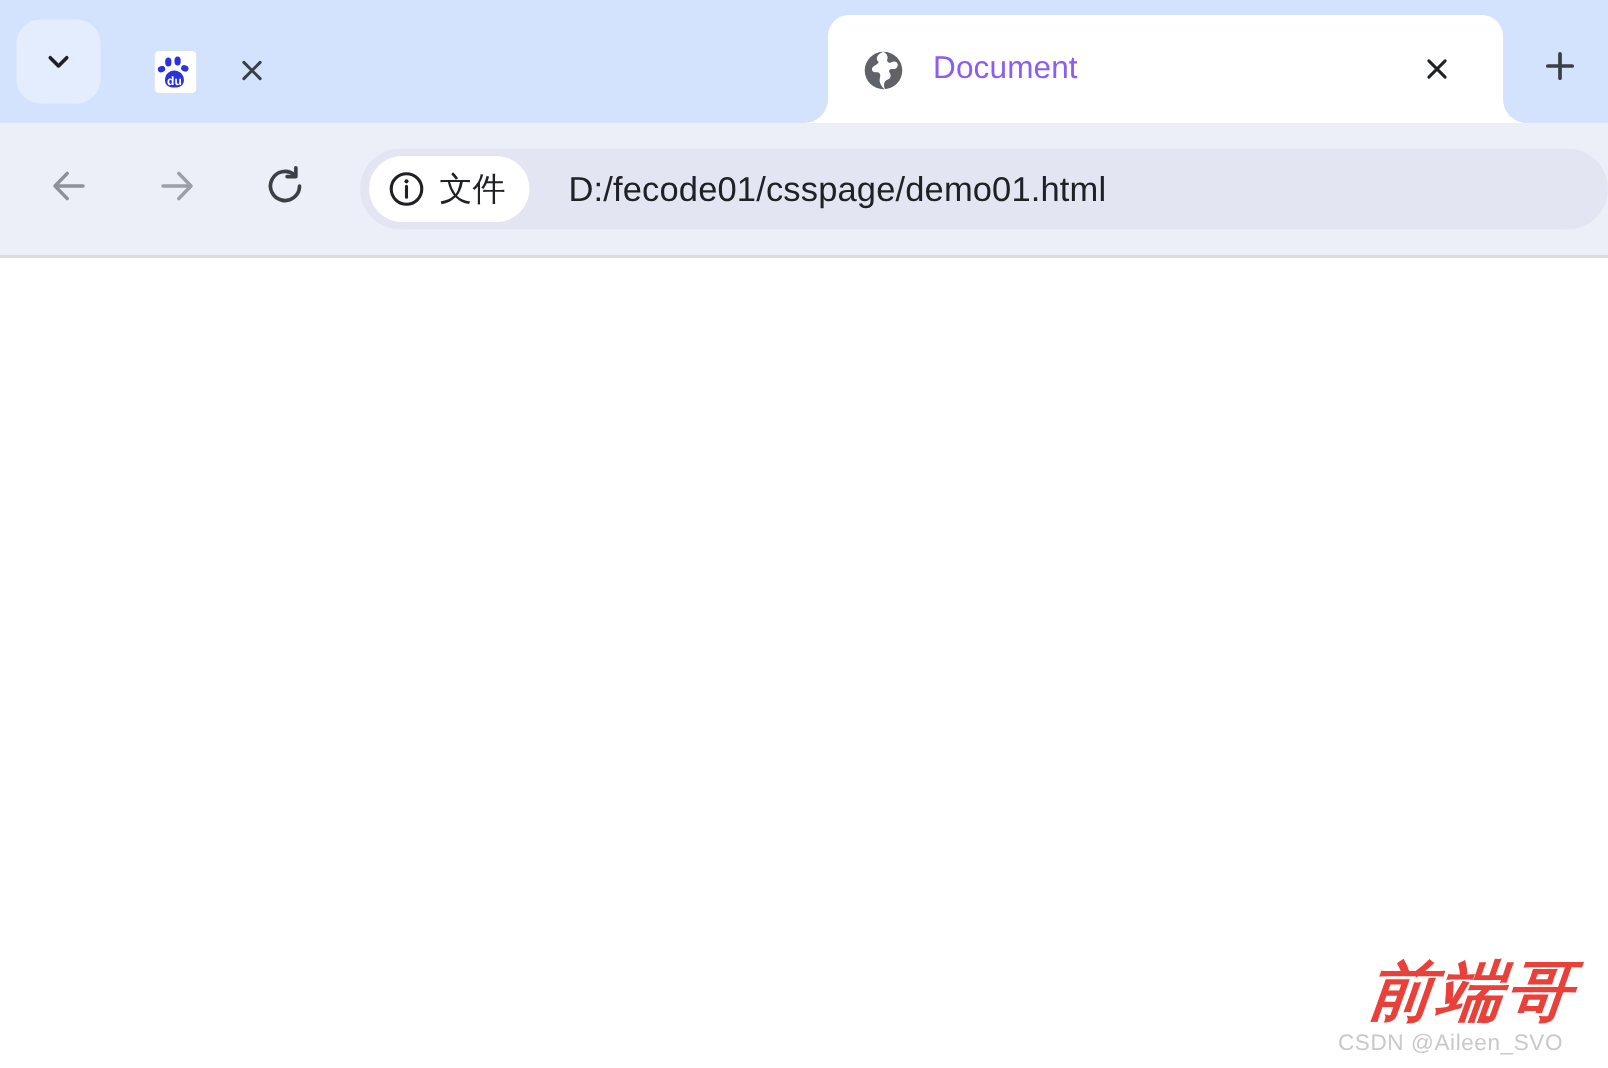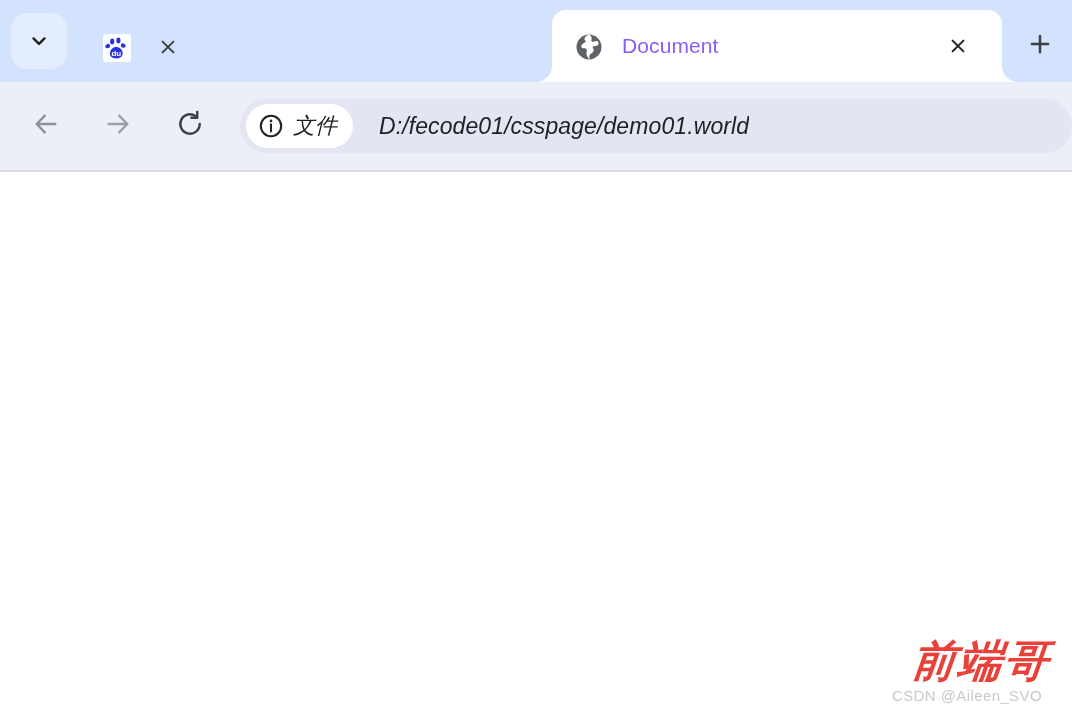--- a/index.html
+++ b/index.html
@@ -153,21 +153,20 @@
 
   
   .toolbar {
     height: 88px;
     background: #eceef8;
     display: flex;
     align-items: center;
     padding-left: 20px;
     flex: 0 0 auto;
     position: relative;
-    font-style: italic;
   }
 
   .nav-button {
     width: 52px;
     height: 52px;
     border-radius: 50%;
     display: flex;
     align-items: center;
     justify-content: center;
     cursor: pointer;
@@ -371,21 +370,21 @@
       <div class="file-chip">
         <span class="info-icon">
           <svg width="26" height="26" viewBox="0 0 24 24">
             <circle cx="12" cy="12" r="9.4" stroke="#202124" stroke-width="1.9" fill="none"></circle>
             <circle cx="12" cy="7.3" r="1.25" fill="#202124"></circle>
             <path d="M12 10.4 L12 17" stroke="#202124" stroke-width="1.9" stroke-linecap="round"></path>
           </svg>
         </span>
         <span class="file-chip-label">文件</span>
       </div>
-      <span class="omnibox-url" title="D:/fecode01/csspage/demo01.html">D:/fecode01/csspage/demo01.world</span>
+      <span class="omnibox-url" title="D:/fecode01/csspage/demo01.html">D:/fecode01/csspage/demo01.html</span>
     </div>
   </div>
 
   <div class="toolbar-separator"></div>
 
   <div class="page-viewport">
 
     <div class="watermark">
       <div class="watermark-seal">前端哥</div>
       <div class="watermark-credit">CSDN @Aileen_SVO</div>

